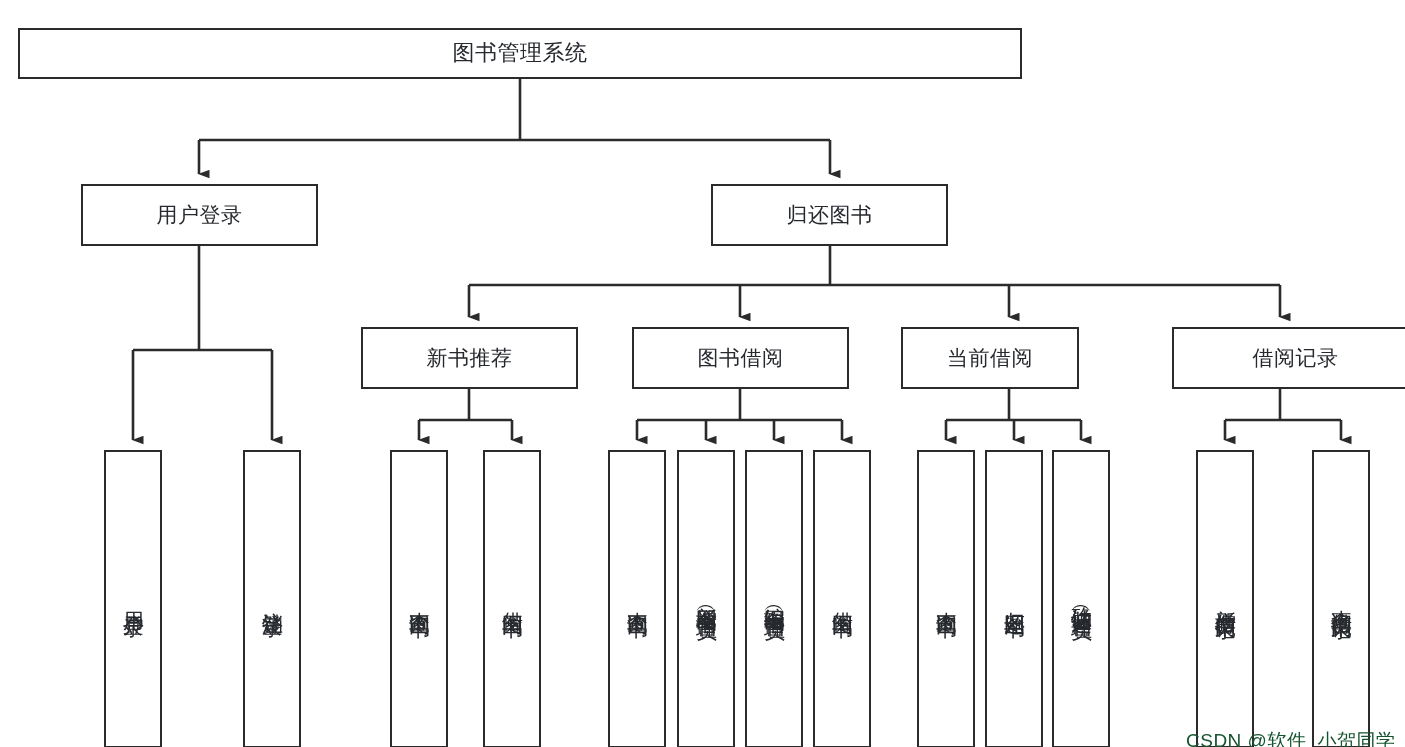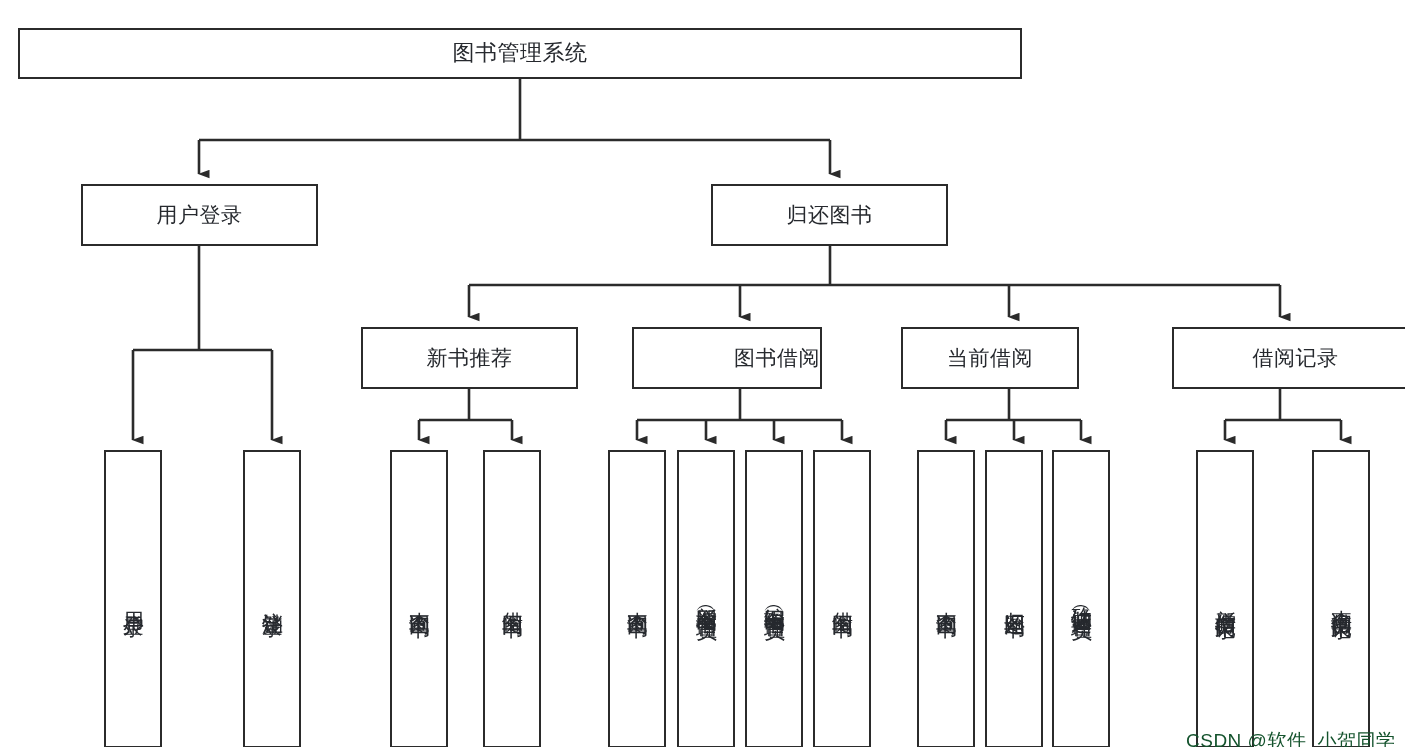--- a/index.html
+++ b/index.html
@@ -136,21 +136,21 @@
   <div class="node horiz" style="left:81px; top:170px; width:237px; height:62px;">
     <span class="label">用户登录</span>
   </div>
   <div class="node horiz" style="left:711px; top:170px; width:237px; height:62px;">
     <span class="label">归还图书</span>
   </div>
 
   <div class="node horiz" style="left:361px; top:313px; width:217px; height:62px;">
     <span class="label">新书推荐</span>
   </div>
-  <div class="node horiz" style="left:632px; top:313px; width:190px; height:62px;justify-content:flex-end;">
+  <div class="node horiz" style="left:632px; top:313px; width:217px; height:62px;">
     <span class="label">图书借阅</span>
   </div>
   <div class="node horiz" style="left:901px; top:313px; width:178px; height:62px;">
     <span class="label">当前借阅</span>
   </div>
   <div class="node horiz" style="left:1172px; top:313px; width:247px; height:62px;">
     <span class="label">借阅记录</span>
   </div>
 
   <div class="node vert" style="left:104px; top:436px; width:58px; height:298px;">

